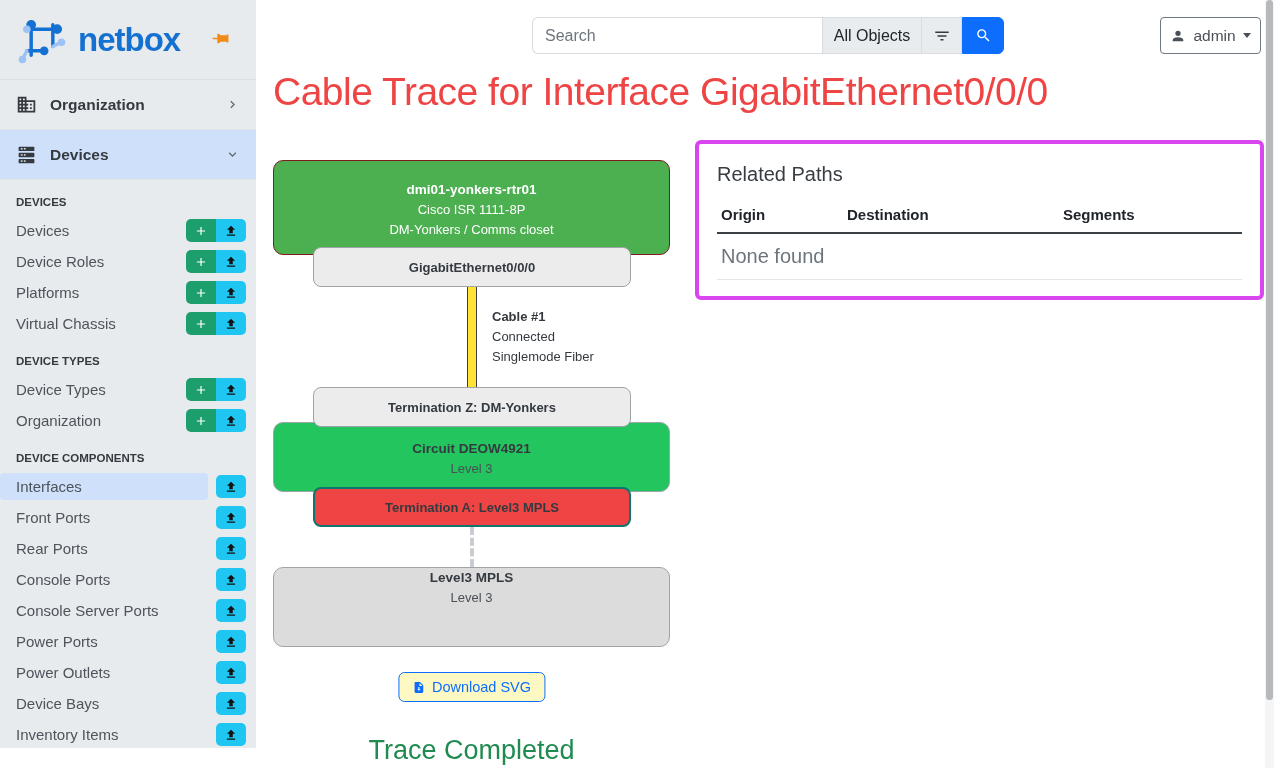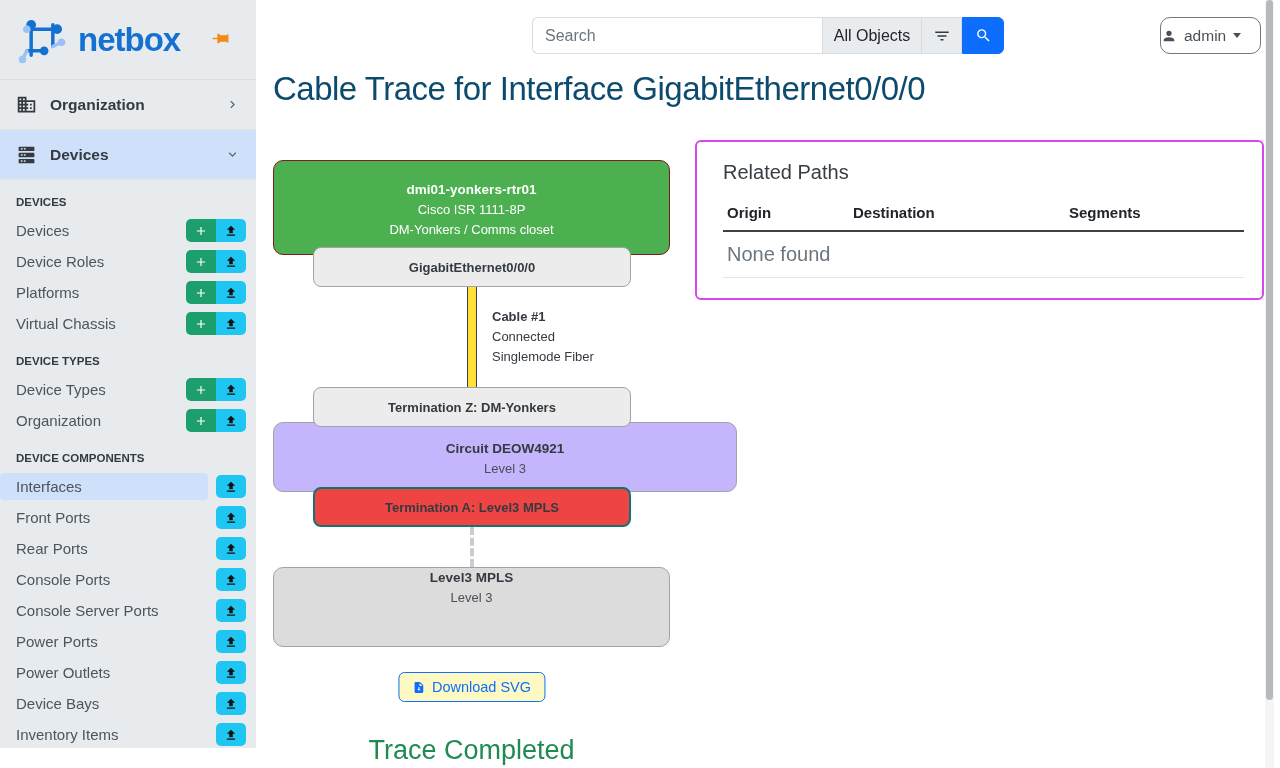--- a/index.html
+++ b/index.html
@@ -41,67 +41,67 @@
   .search-input::placeholder { color:#6c757d; }
   .seg { height:37px; display:flex; align-items:center; justify-content:center;
          background:#e9ecef; border:1px solid #d9dde1; color:#212529; }
   .seg-scope { width:99px; font-size:16px; border-right:none; cursor:pointer; }
   .seg-filter { width:41px; cursor:pointer; color:#343a40; }
   .search-btn { width:42px; height:37px; background:#0d6efd; border:1px solid #0d6efd;
                 border-radius:0 6px 6px 0; color:#fff; display:flex; align-items:center;
                 justify-content:center; cursor:pointer; }
 
   .user-btn { position:absolute; left:904px; top:17px; width:101px; height:37px;
-              border:1px solid #6f7880; border-radius:10px; background:#fff; color:#495057;
-              display:flex; align-items:center; gap:7px;
+              border:1px solid #6f7880; border-radius:4px; background:#fff; color:#495057;
+              display:flex; align-items:center; justify-content:center; gap:7px;
               font-size:15.5px; cursor:pointer; font-family:"Liberation Sans", sans-serif; }
   .caret { width:0; height:0; border-left:4.5px solid transparent; border-right:4.5px solid transparent;
            border-top:5px solid #495057; }
 
-  .page-title { position:absolute; left:17px; top:70px; font-size:33px; font-weight:400;
-                color:#0c4a6e; letter-spacing:-0.5px; }
+  .page-title { position:absolute; left:17px; top:70px; font-size:39px; font-weight:400;
+                color:#ef4444; letter-spacing:-0.5px; }
 
   
   .diagram { position:absolute; left:17px; top:160px; width:397px; height:608px; font-size:13px; }
   .dbox { position:absolute; border-radius:10px; text-align:center; }
   .device-box { left:0; top:0; width:397px; height:95px; background:#4caf50;
                 border:1px solid #7f1d1d; color:#fff; padding-top:19px; line-height:20px; z-index:1; }
   .device-box .b1 { font-weight:700; font-size:13.5px; }
   .iface-box { left:40px; top:87px; width:318px; height:40px; background:#ececec;
                border:1px solid #9fa4a9; border-radius:8px; display:flex; align-items:center;
                justify-content:center; font-weight:700; color:#343a40; z-index:3; }
   .cable-line { position:absolute; left:194px; top:127px; width:10px; height:100px;
                 background:#ffe234; border-left:1.5px solid #3f3f3f; border-right:1.5px solid #3f3f3f; z-index:0; }
   .cable-label { position:absolute; left:219px; top:147px; text-align:left; line-height:20px; color:#343a40; }
   .cable-label .b1 { font-weight:700; }
   .termz-box { left:40px; top:227px; width:318px; height:40px; background:#ececec;
                border:1px solid #9fa4a9; border-radius:8px; display:flex; align-items:center;
                justify-content:center; font-weight:700; color:#343a40; z-index:3; }
-  .circuit-box { left:0; top:262px; width:464px; height:70px; background:#c4b5fd;
+  .circuit-box { left:0; top:262px; width:397px; height:70px; background:#22c55e;
                  border:1px solid #9fa4a9; color:#343a40; padding-top:16px; line-height:20px; z-index:2; }
   .circuit-box .b1 { font-weight:700; font-size:13.5px; }
   .terma-box { left:40px; top:327px; width:318px; height:40px; background:#ef4444;
                border:2px solid #0f766e; border-radius:8px; display:flex; align-items:center;
                justify-content:center; font-weight:700; color:#343a40; z-index:3; }
   .dotted-line { position:absolute; left:197px; top:367px; height:40px; width:0;
                  border-left:4px dashed #c9ccd0; z-index:0; }
   .pn-box { left:0; top:407px; width:397px; height:80px; background:#dcdcdc;
             border:1px solid #9fa4a9; color:#343a40; line-height:20px; z-index:1; }
   .pn-box .b1 { font-weight:700; font-size:13.5px; }
   .sub { color:#4a5056; }
   .dl-btn { position:absolute; left:50%; top:512px; transform:translateX(-50%);
             height:30px; padding:0 13px; background:#fef9c3; border:1px solid #0d6efd;
             border-radius:6px; color:#0d6efd; font-size:14.5px; display:flex; align-items:center;
             gap:7px; cursor:pointer; font-family:"Liberation Sans", sans-serif; white-space:nowrap; }
   .trace-result { position:absolute; left:0; top:575px; width:100%; text-align:center;
                   font-size:27px; color:#1f8b50; }
 
   
   .card { position:absolute; left:439px; top:140px; width:569px; height:160px;
-          background:#fff; border:2px solid #d946ef; border-radius:6px;padding-left:8px; }
+          background:#fff; border:4px solid #d946ef; border-radius:6px; }
   .card-title { padding:19px 18px 13px; font-size:20px; color:#373d43; }
   .rp-table { width:calc(100% - 36px); margin:0 18px; border-collapse:collapse; }
   .rp-table th { text-align:left; font-size:15px; color:#21252b; padding:7px 4px 9px;
                  border-bottom:2px solid #3b4145; }
   .rp-table td { font-size:20px; color:#6c757d; padding:11px 4px;
                  border-bottom:1px solid #e3e6e9; }
 
   
   .scrollbar { position:absolute; left:1265px; top:0; width:9px; height:768px; background:#f4f5f6; }
   .scroll-thumb { position:absolute; left:1px; top:0; width:7px; height:700px;

